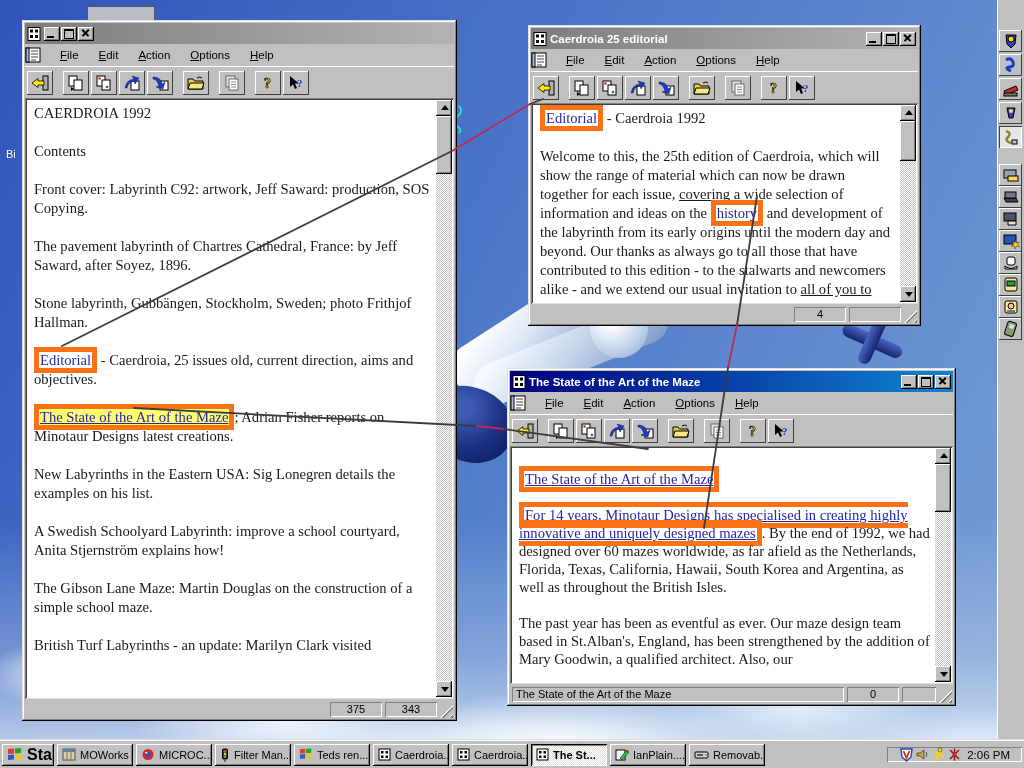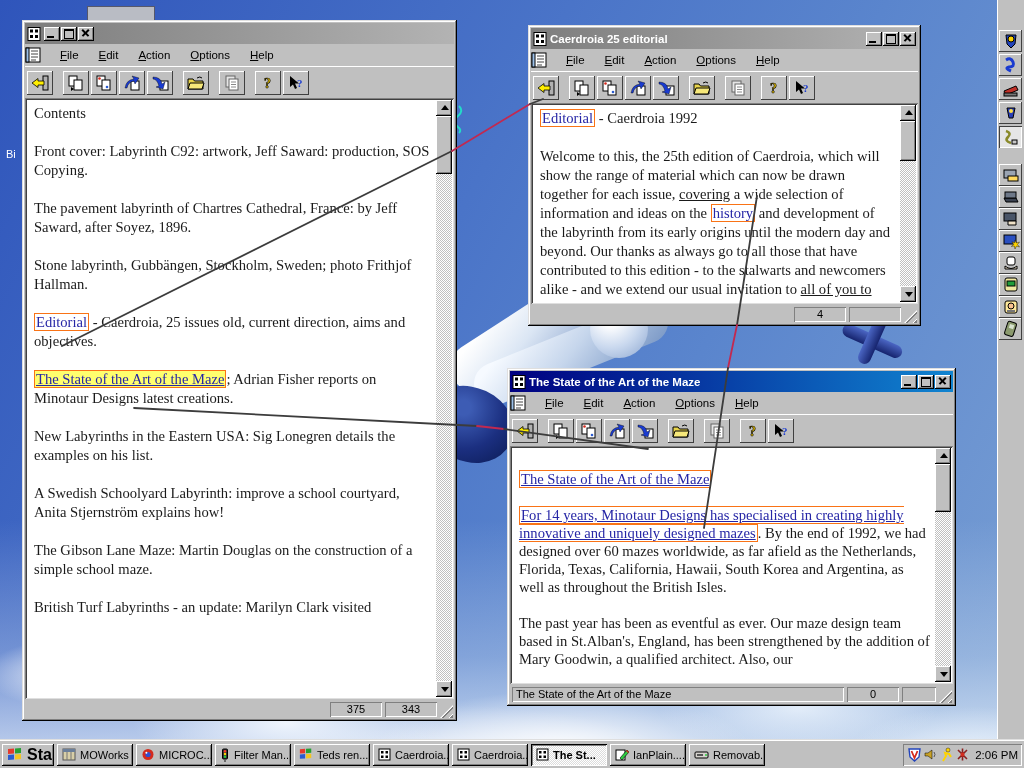--- a/index.html
+++ b/index.html
@@ -66,21 +66,21 @@
   .tsp{width:6px;height:1px;}
   .client{flex:1;position:relative;background:#fff;overflow:hidden;
     box-shadow:inset 1px 1px 0 #808080,inset -1px -1px 0 #dfdfdf,inset 2px 2px 0 #404040,inset -2px -2px 0 #fff;}
   .doc{position:absolute;left:2px;top:2px;right:18px;bottom:2px;overflow:hidden;
     font-family:"Liberation Serif",serif;font-size:14.6px;line-height:19px;color:#1a1a1a;
     padding:4px 4px 0 7px;}
   .doc p{margin:19px 0 0 0;}
   .doc p:first-child{margin-top:0;}
   .doc.tight{line-height:18px;} .doc.tight p{margin-top:18px;}
   .seg-lb,.seg-lbu,.seg-lhb,.seg-lu{color:#2626a6;}
-  .seg-lb,.seg-lbu,.seg-lhb{border:1px solid #f97316;padding:0 1px;}
+  .seg-lb,.seg-lbu,.seg-lhb{border:5px solid #f97316;padding:0 1px;}
   .seg-lbu,.seg-lhb,.seg-lu{text-decoration:underline;}
   .seg-lhb{background:#ffff6e;}
   .seg-u{text-decoration:underline;}
   
   .sb{position:absolute;top:2px;right:2px;bottom:2px;width:16px;background:#d6d3ce;
     background-image:conic-gradient(#fff 25%,#c0c0c0 0 50%,#fff 0 75%,#c0c0c0 0);background-size:2px 2px;}
   .sb-btn{position:absolute;left:0;width:16px;height:16px;background:#c0c0c0;
     box-shadow:inset -1px -1px 0 #000,inset 1px 1px 0 #fff,inset -2px -2px 0 #808080;}
   .sb-btn.up{top:0;} .sb-btn.down{bottom:0;}
   .sb-btn::after{content:"";position:absolute;left:4.5px;}
@@ -114,21 +114,21 @@
     border-top:1px solid #fff;box-shadow:0 -1px 0 #dfdfdf;display:flex;align-items:center;gap:3px;padding:0 2px;box-sizing:border-box;}
   .task{height:22px;display:flex;align-items:center;gap:4px;background:#c0c0c0;border:none;
     font-size:11px;padding:0 5px;white-space:nowrap;overflow:hidden;
     box-shadow:inset -1px -1px 0 #000,inset 1px 1px 0 #fff,inset -2px -2px 0 #808080;}
   .task.start{font-weight:bold;font-size:16px;flex:0 0 52px;}
   .task.app{flex:0 0 76px;justify-content:flex-start;}
   .task.pressed{font-weight:bold;background:#e2e2e2;
     background-image:conic-gradient(#fff 25%,#dcdcdc 0 50%,#fff 0 75%,#dcdcdc 0);background-size:2px 2px;
     box-shadow:inset 1px 1px 0 #000,inset -1px -1px 0 #fff,inset 2px 2px 0 #808080;}
   .task svg{flex:0 0 auto;}
-  .tray{margin-left:auto;height:22px;display:flex;align-items:center;gap:1px;padding:0 4px;
+  .tray{margin-left:auto;height:15px;display:flex;align-items:center;gap:1px;padding:0 12px;
     box-shadow:inset 1px 1px 0 #808080,inset -1px -1px 0 #fff;font-size:11.5px;}
   .tray svg{width:15px;height:15px;}
   .tray .time{margin-left:4px;}
 </style>
 </head>
 <body>
 
 <div class="desktop">
   <div class="clouds"></div>
   <div class="art ribbon1"></div>
@@ -238,20 +238,21 @@
       </button>
   <button class="tbtn">
         <svg viewBox="0 0 18 16">
           <path d="M3 1 l0 11 3-2.5 2 4.5 2-1 -2-4.5 4 0z" fill="#000"></path>
           <text x="10" y="12" font-size="11" font-weight="bold" fill="#1a3bd0" font-family="Liberation Serif,serif">?</text>
         </svg>
       </button>
 </div>
   <div class="client">
     <div class="doc">
+        <p><span class="seg-p">CAERDROIA 1992</span></p>
         <p><span class="seg-p">Contents</span></p>
         <p><span class="seg-p">Front cover: Labyrinth C92: artwork, Jeff Saward: production, SOS Copying.</span></p>
         <p><span class="seg-p">The pavement labyrinth of Chartres Cathedral, France: by Jeff Saward, after Soyez, 1896.</span></p>
         <p><span class="seg-p">Stone labyrinth, Gubbängen, Stockholm, Sweden; photo Frithjof Hallman.</span></p>
         <p><span class="seg-lb">Editorial</span><span class="seg-p"> - Caerdroia, 25 issues old, current direction, aims and objectives.</span></p>
         <p><span class="seg-lhb">The State of the Art of the Maze</span><span class="seg-p">; Adrian Fisher reports on Minotaur Designs latest creations.</span></p>
         <p><span class="seg-p">New Labyrinths in the Eastern USA: Sig Lonegren details the examples on his list.</span></p>
         <p><span class="seg-p">A Swedish Schoolyard Labyrinth: improve a school courtyard, Anita Stjernström explains how!</span></p>
         <p><span class="seg-p">The Gibson Lane Maze: Martin Douglas on the construction of a simple school maze.</span></p>
         <p><span class="seg-p">British Turf Labyrinths - an update: Marilyn Clark visited</span></p>

